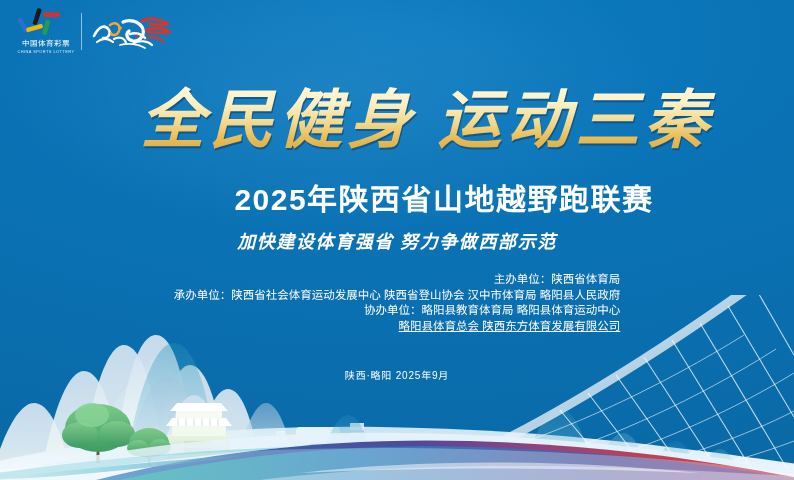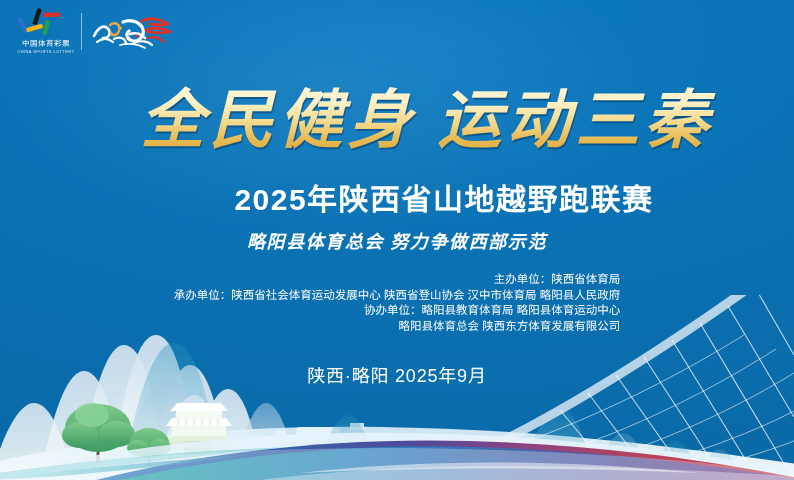--- a/index.html
+++ b/index.html
@@ -63,25 +63,25 @@
     letter-spacing:1.6px;line-height:28px;white-space:nowrap;
   }
   
   .org-block{
     position:absolute;left:0;top:272px;width:794px;text-align:center;
     color:#ffffff;font-size:11.5px;line-height:15.5px;
   }
   .org-inner{display:inline-block;text-align:right;}
   .org-row{white-space:nowrap;display:block;}
   .org-label{display:inline-block;}
-  .org-cont{display:inline-block;padding-left:62px;}
+  .org-cont{display:inline-block;padding-left:62px;text-decoration:underline;}
   
   .place-date{
     position:absolute;left:0;top:366px;width:794px;text-align:center;
-    color:#ffffff;font-size:18px;letter-spacing:.8px;line-height:20px;white-space:nowrap;
+    color:#ffffff;font-size:10px;letter-spacing:.8px;line-height:20px;white-space:nowrap;
   }
   
   .scenery{position:absolute;left:0;bottom:0;width:794px;height:185px;}
 </style>
 </head>
 <body>
 
 <div id="poster">
 
   <div class="sky-glow"></div>
@@ -121,21 +121,21 @@
           <path d="M30 33 C38 31, 48 32, 55 36" stroke="#ffffff" stroke-width="1.8"></path>
         </g>
         <circle cx="30" cy="16" r="1.8" fill="#f3a73a"></circle>
         <circle cx="47" cy="24" r="1.6" fill="#e03227"></circle>
       </svg>
     </div>
   </div>
 
   <div class="main-title">全民健身 运动三秦</div>
   <div class="sub-title">2025年陕西省山地越野跑联赛</div>
-  <div class="slogan">略阳县体育总会 努力争做西部示范</div>
+  <div class="slogan">加快建设体育强省 努力争做西部示范</div>
 
   <div class="org-block">
     <div class="org-inner" id="org-inner"><span class="org-row"><span class="org-label">主办单位：</span><span>陕西省体育局</span></span><span class="org-row"><span class="org-label">承办单位：</span><span>陕西省社会体育运动发展中心  陕西省登山协会  汉中市体育局  略阳县人民政府</span></span><span class="org-row"><span class="org-label">协办单位：</span><span>略阳县教育体育局  略阳县体育运动中心</span></span><span class="org-row"><span class="org-cont">略阳县体育总会  陕西东方体育发展有限公司</span></span></div>
   </div>
 
   <div class="place-date">陕西·略阳  2025年9月</div>
 
   <svg class="scenery" viewBox="0 0 794 185" preserveAspectRatio="none">
     <defs>
       <linearGradient id="mtnA" x1="0" y1="0" x2="0" y2="1">

